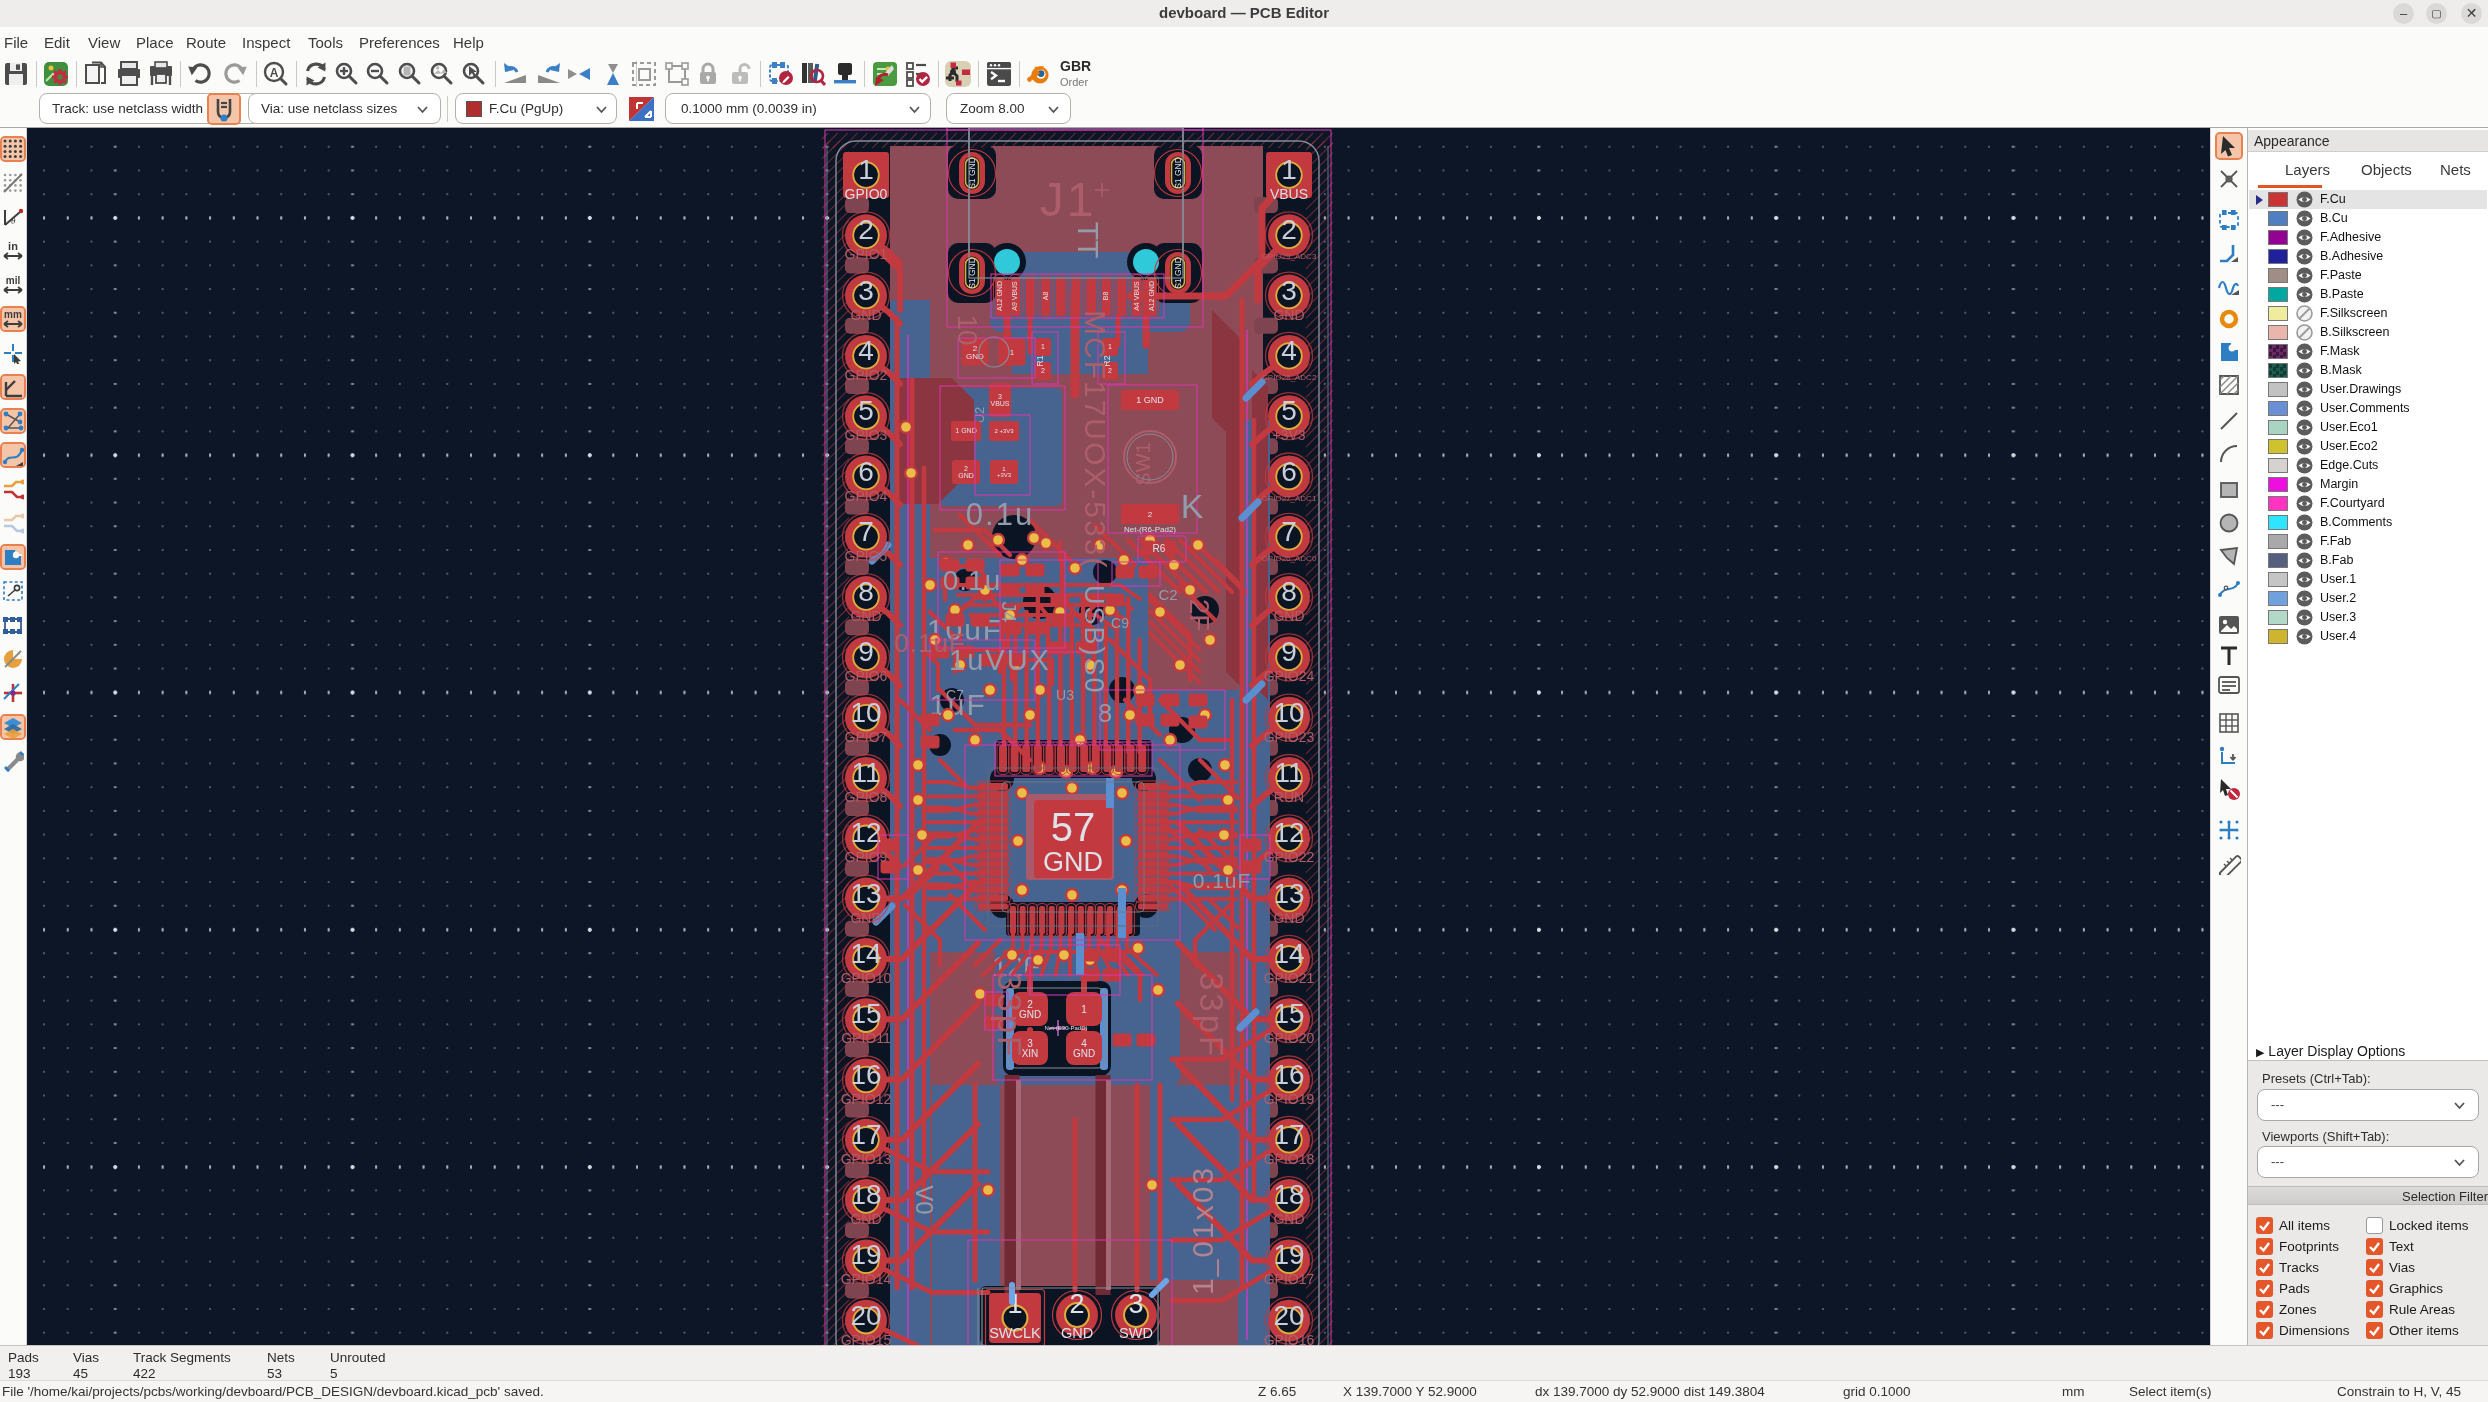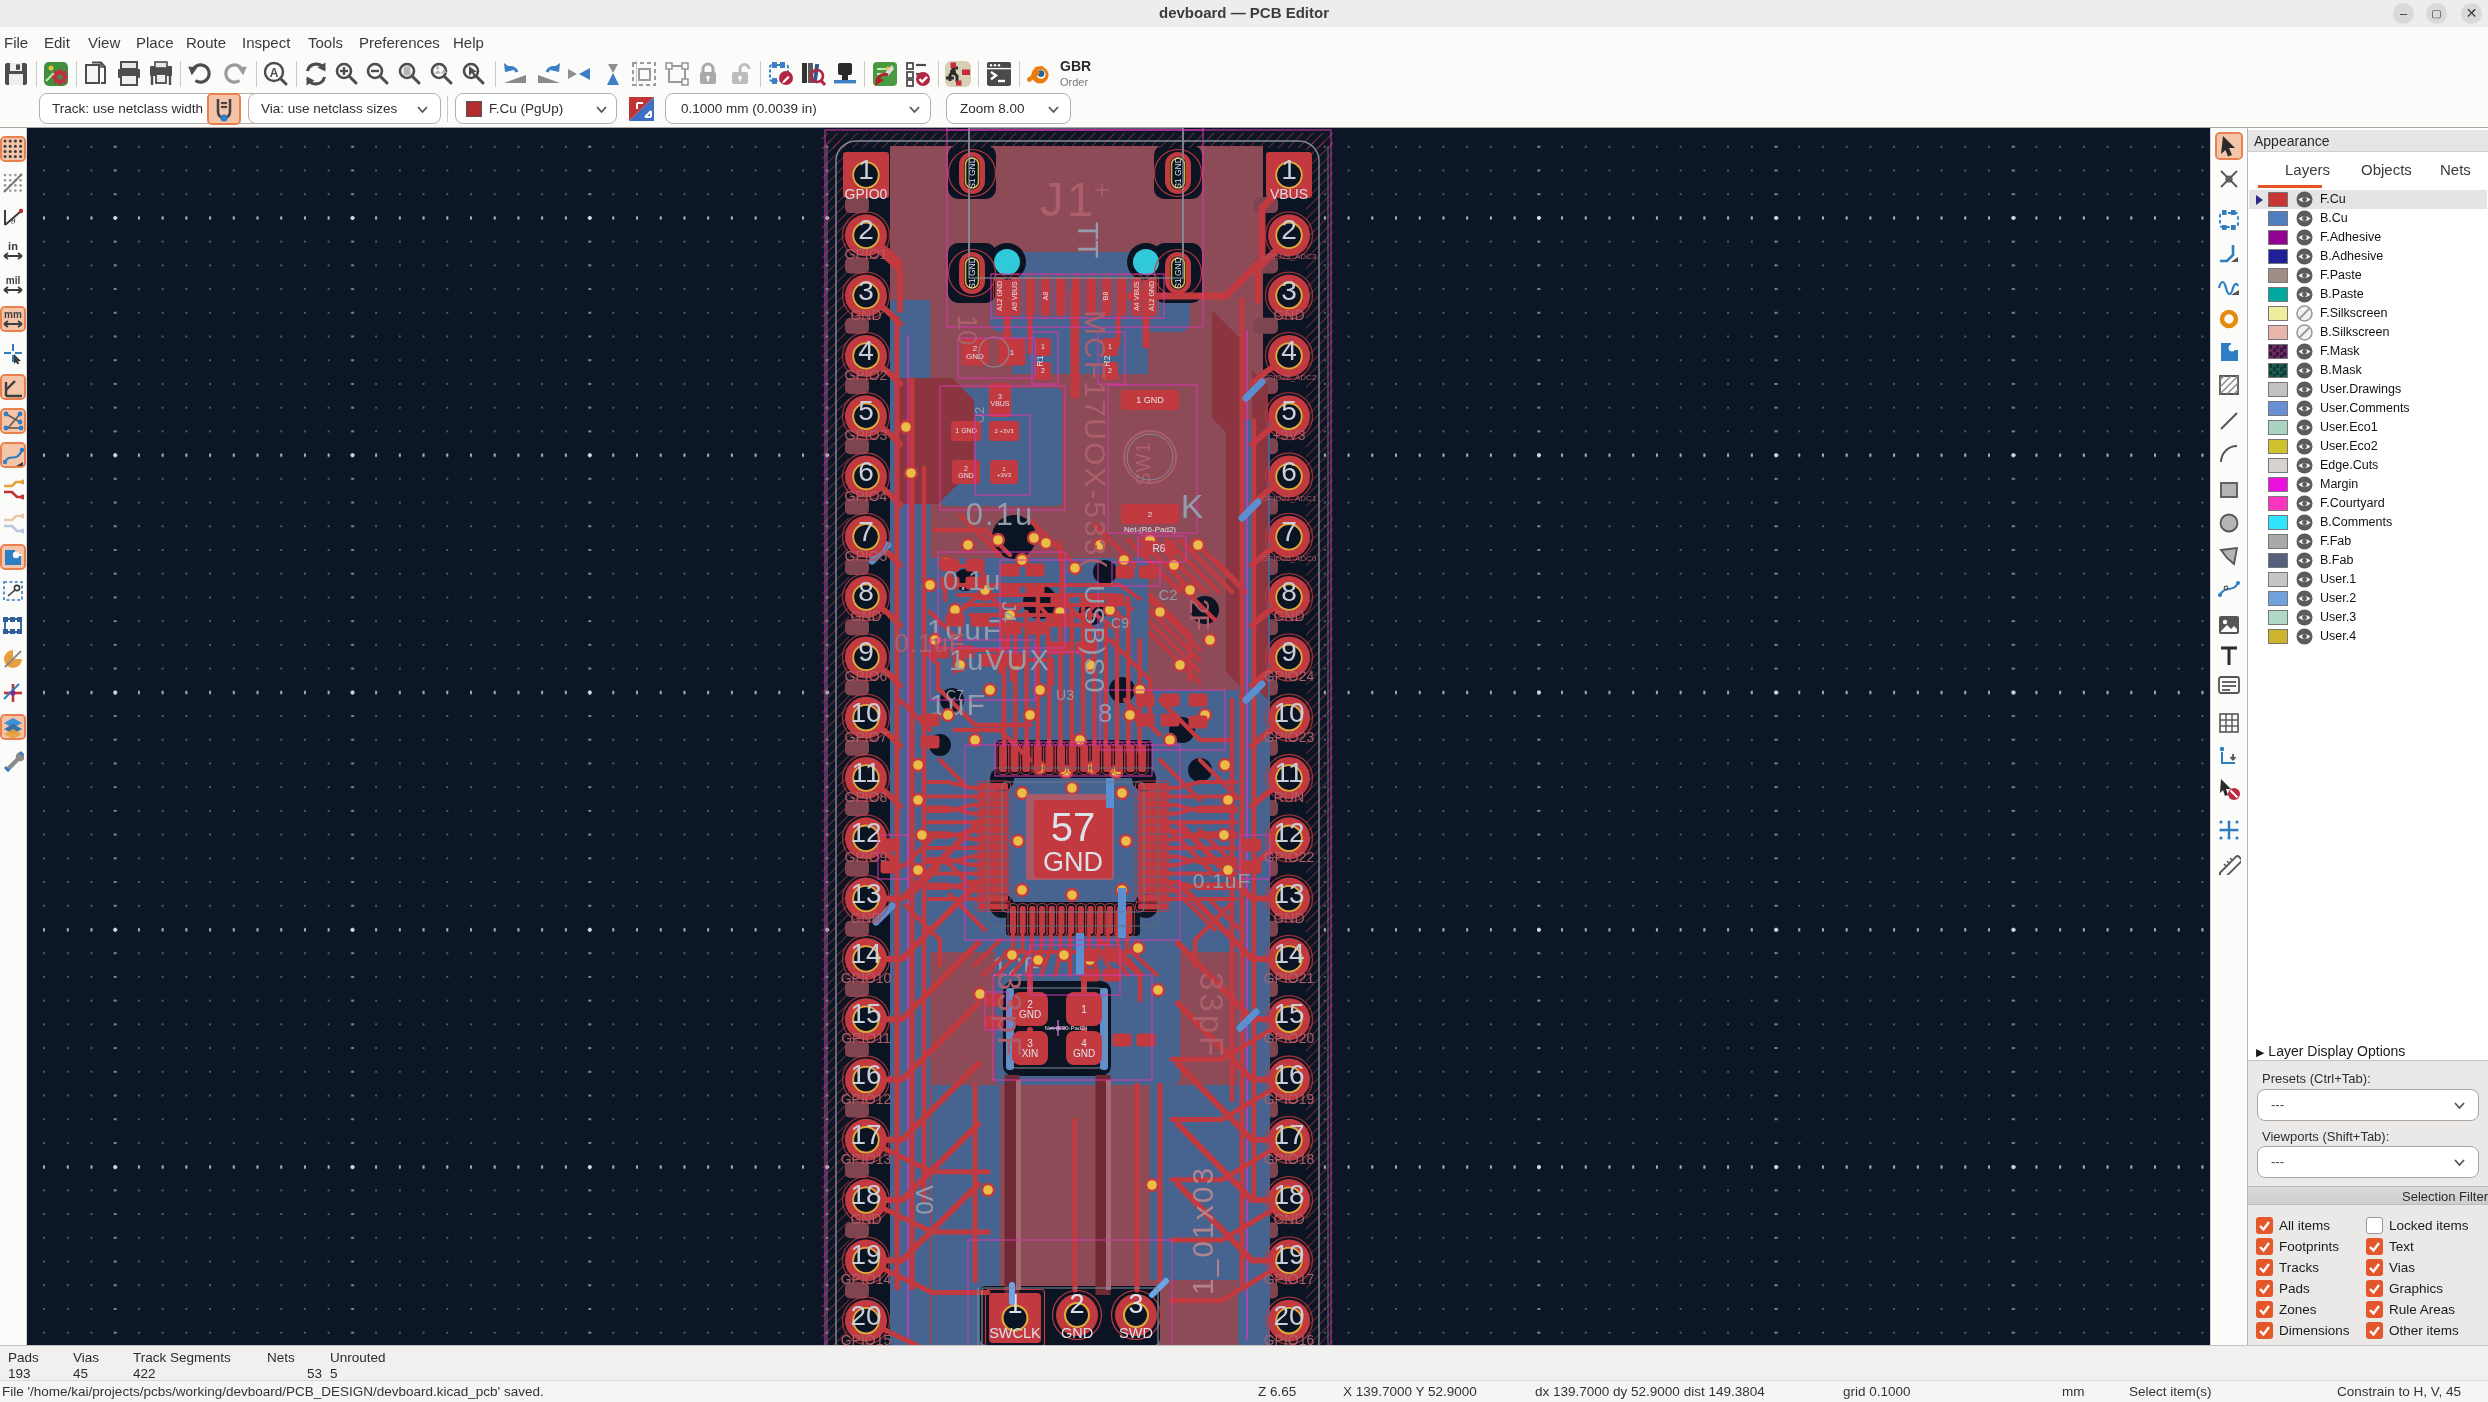--- a/index.html
+++ b/index.html
@@ -893,21 +893,21 @@
     </div>
   </div>
 <div class="abs" id="status1">
     <div class="s1" style="left:8px;top:4px;">Pads</div>
     <div class="s1" style="left:8px;top:20px;">193</div>
     <div class="s1" style="left:73px;top:4px;">Vias</div>
     <div class="s1" style="left:73px;top:20px;">45</div>
     <div class="s1" style="left:133px;top:4px;">Track Segments</div>
     <div class="s1" style="left:133px;top:20px;">422</div>
     <div class="s1" style="left:267px;top:4px;">Nets</div>
-    <div class="s1" style="left:267px;top:20px;margin-left:40px;">53</div>
+    <div class="s1" style="left:267px;top:20px;">53</div>
     <div class="s1" style="left:330px;top:4px;">Unrouted</div>
     <div class="s1" style="left:330px;top:20px;">5</div>
   </div>
 <div class="abs" id="status2">
     <div class="s2" style="left:2px;">File '/home/kai/projects/pcbs/working/devboard/PCB_DESIGN/devboard.kicad_pcb' saved.</div>
     <div class="s2" style="left:1258px;">Z 6.65</div>
     <div class="s2" style="left:1343px;">X 139.7000  Y 52.9000</div>
     <div class="s2" style="left:1535px;">dx 139.7000  dy 52.9000  dist 149.3804</div>
     <div class="s2" style="left:1843px;">grid 0.1000</div>
     <div class="s2" style="left:2062px;">mm</div>

